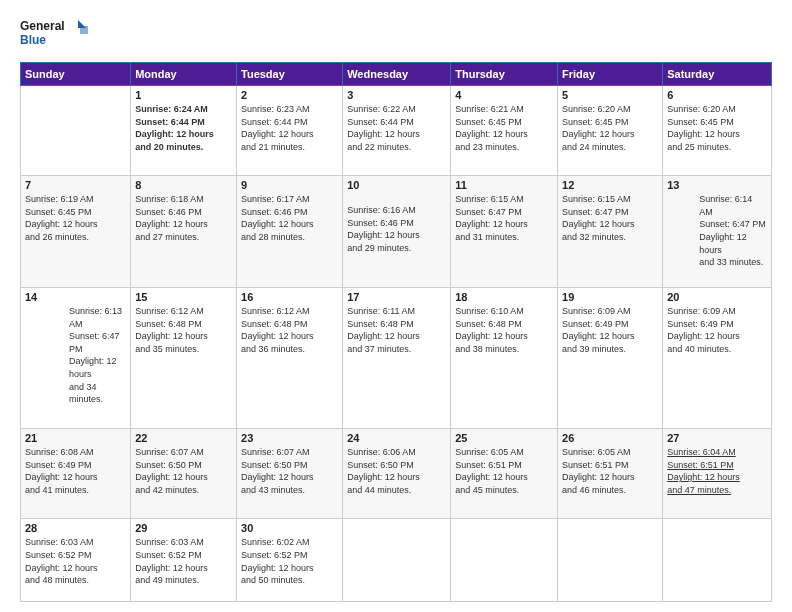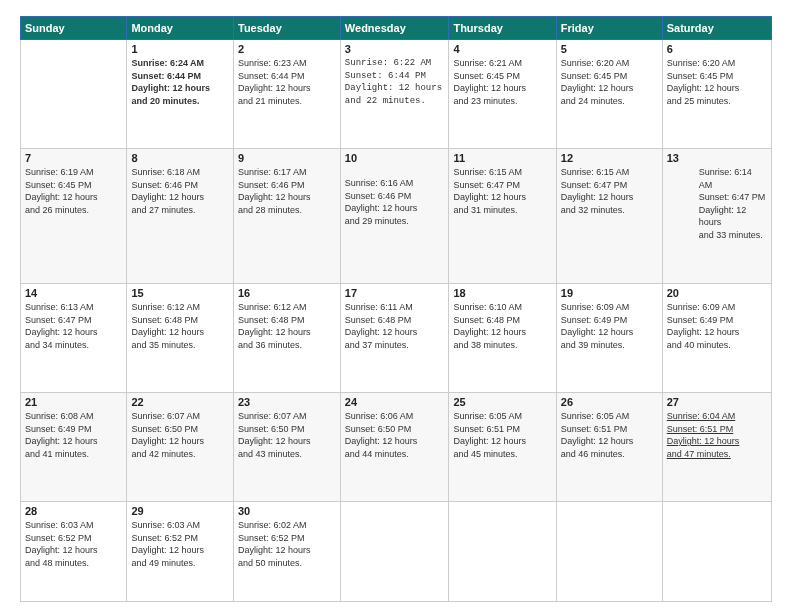--- a/index.html
+++ b/index.html
@@ -40,21 +40,21 @@
       font-size: 13px;
       color: #555;
     }
     .calendar {
       width: 100%;
       border-collapse: collapse;
       flex: 1;
       font-size: 9.5px;
     }
     .calendar thead th {
-      background-color: #0f766e;
+      background-color: #4c1d95;
       color: #fff;
       padding: 5px 4px;
       text-align: left;
       font-size: 11px;
       border: 1px solid #2e6db4;
     }
     .calendar tbody td {
       border: 1px solid #ccc;
       vertical-align: top;
       padding: 3px 4px;
@@ -82,20 +82,34 @@
     }
     
     .calendar tbody tr:last-child td {
       height: 64px;
     }
   </style>
 </head>
 <body>
 
 <div class="page">
+  <div class="header">
+    <div class="logo">
+  <svg width="70" height="36" viewBox="0 0 70 36">
+    <text x="0" y="14" font-size="12" font-weight="bold" fill="#222" font-family="Arial">General</text>
+    <text x="0" y="28" font-size="12" font-weight="bold" fill="#1a5fa8" font-family="Arial">Blue</text>
+    <polygon points="58,4 66,12 58,12" fill="#1a5fa8"></polygon>
+    <polygon points="60,10 68,10 68,18 60,18" fill="#1a5fa8" opacity="0.5"></polygon>
+  </svg>
+      </div>
+    <div class="title-block">
+      <div class="title-main"></div>
+      <div class="title-sub"></div>
+    </div>
+  </div>
 
   <table class="calendar">
     <thead>
       <tr>
         <th>Sunday</th>
         <th>Monday</th>
         <th>Tuesday</th>
         <th>Wednesday</th>
         <th>Thursday</th>
         <th>Friday</th>
@@ -114,21 +128,21 @@
           </td>
           <td>
             <span class="day-number">2</span>
             <div class="day-detail" style="white-space: pre-line;">Sunrise: 6:23 AM
 Sunset: 6:44 PM
 Daylight: 12 hours
 and 21 minutes.</div>
           </td>
           <td>
             <span class="day-number">3</span>
-            <div class="day-detail" style="white-space: pre-line; font-family: Liberation Mono, monospace;">Sunrise: 6:22 AM
+            <div class="day-detail" style="white-space: pre-line;">Sunrise: 6:22 AM
 Sunset: 6:44 PM
 Daylight: 12 hours
 and 22 minutes.</div>
           </td>
           <td>
             <span class="day-number">4</span>
             <div class="day-detail" style="white-space: pre-line;">Sunrise: 6:21 AM
 Sunset: 6:45 PM
 Daylight: 12 hours
 and 23 minutes.</div>
@@ -195,21 +209,21 @@
             <span class="day-number">13</span>
             <div class="day-detail" style="white-space: pre-line; margin-left: 32px;">Sunrise: 6:14 AM
 Sunset: 6:47 PM
 Daylight: 12 hours
 and 33 minutes.</div>
           </td>
         </tr>
         <tr>
           <td>
             <span class="day-number">14</span>
-            <div class="day-detail" style="white-space: pre-line;">Sunrise: 6:13 AM
+            <div class="day-detail" style="white-space: pre-line; margin-left: 44px;">Sunrise: 6:13 AM
 Sunset: 6:47 PM
 Daylight: 12 hours
 and 34 minutes.</div>
           </td>
           <td>
             <span class="day-number">15</span>
             <div class="day-detail" style="white-space: pre-line;">Sunrise: 6:12 AM
 Sunset: 6:48 PM
 Daylight: 12 hours
 and 35 minutes.</div>

